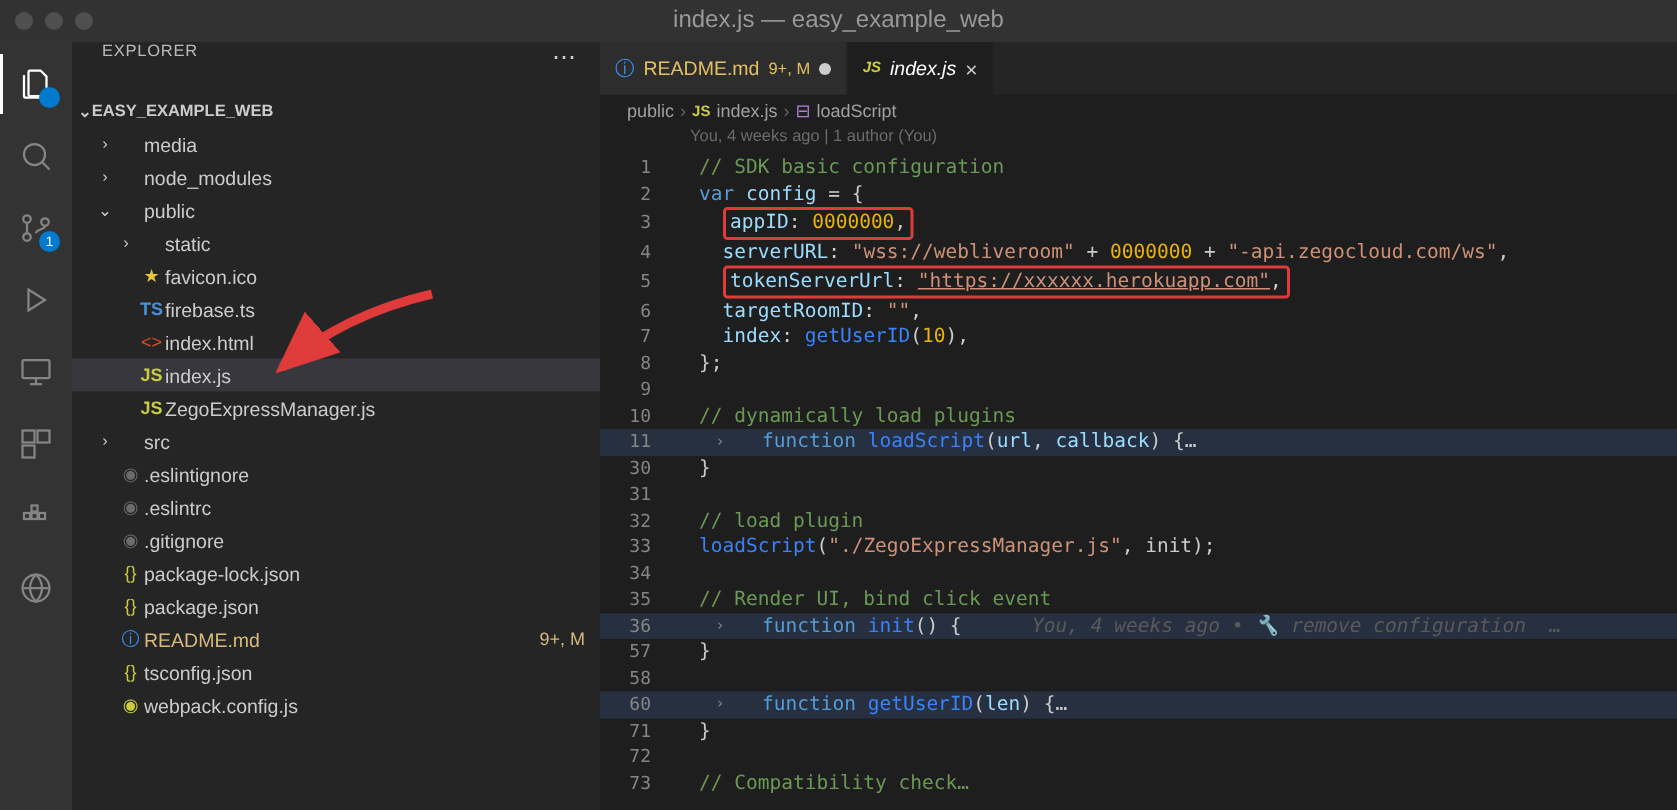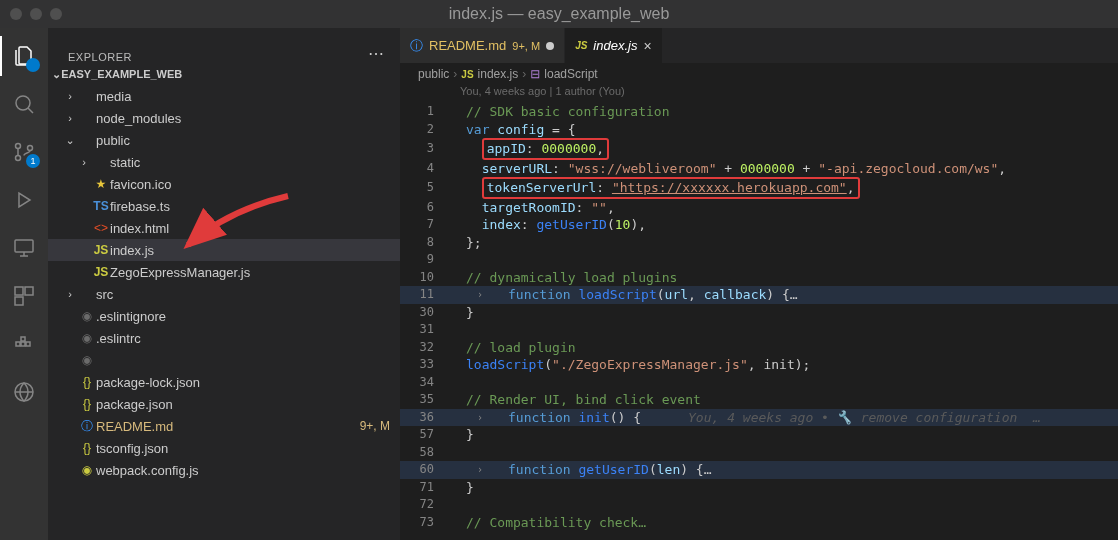--- a/index.html
+++ b/index.html
@@ -31,21 +31,21 @@
 }
 .ab-badge {
   position: absolute; bottom: 4px; right: 8px; background: #007acc; color: #fff;
   border-radius: 8px; min-width: 14px; height: 14px; font-size: 9px;
   display: flex; align-items: center; justify-content: center; padding: 0 3px;
 }
 .sidebar {
   width: 352px; background: #252526; display: flex; flex-direction: column;
 }
 .sidebar-header {
-  height: 35px; display: flex; align-items: flex-end; justify-content: space-between;
+  height: 35px; display: flex; align-items: flex-start; justify-content: space-between;
   padding: 0 14px 0 20px; color: #bbbbbb; font-size: 11px; letter-spacing: 0.5px;
 }
 .sidebar-more { color: #ccc; font-size: 16px; cursor: pointer; letter-spacing: 2px; }
 .tree { flex: 1; overflow: auto; font-size: 13px; }
 .tree-section {
   display: flex; align-items: center; height: 22px; padding-left: 4px;
   font-weight: 700; font-size: 11px; color: #ccc; cursor: pointer;
 }
 .tree-row {
   display: flex; align-items: center; height: 22px; padding-right: 10px;
@@ -86,21 +86,21 @@
 .code { flex: 1; overflow: auto; font-family: Menlo, Consolas, monospace; font-size: 13px; line-height: 17.5px; }
 .code-line { display: flex; min-height: 17.5px; align-items: center; }
 .gutter { width: 52px; text-align: right; color: #858585; padding-right: 18px; font-size: 12px; user-select: none; }
 .fold { width: 14px; color: #858585; font-size: 10px; text-align: center; }
 .code-content { flex: 1; white-space: pre; padding-right: 20px; }
 .c-com { color: #6a9955; }
 .c-key { color: #569cd6; }
 .c-var { color: #9cdcfe; }
 .c-fn { color: #3b82f6; }
 .c-str { color: #ce9178; }
-.c-num { color: #bef264; }
+.c-num { color: #eab308; }
 .c-punc { color: #cccccc; }
 .c-prop { color: #9cdcfe; }
 .hl-line { background: #263040; gap: 21px; }
 .red-box {
   border: 2px solid #e03b3b; border-radius: 3px; padding: 0 3px; display: inline-block;
 }
 .inline-blame { color: #5a5a5a; font-style: italic; }
 .arrow-annotation {
   position: absolute; pointer-events: none; z-index: 100;
 }
@@ -243,20 +243,21 @@
           <span class="label">.eslintignore</span>
         </div>
       <div class="tree-row ind-1">
           <span class="chev"></span>
           <span class="icon ic-dot">◉</span>
           <span class="label">.eslintrc</span>
         </div>
       <div class="tree-row ind-1">
           <span class="chev"></span>
           <span class="icon ic-dot">◉</span>
+          <span class="label">.gitignore</span>
         </div>
       <div class="tree-row ind-1">
           <span class="chev"></span>
           <span class="icon ic-json">{}</span>
           <span class="label">package-lock.json</span>
         </div>
       <div class="tree-row ind-1">
           <span class="chev"></span>
           <span class="icon ic-json">{}</span>
           <span class="label">package.json</span>

